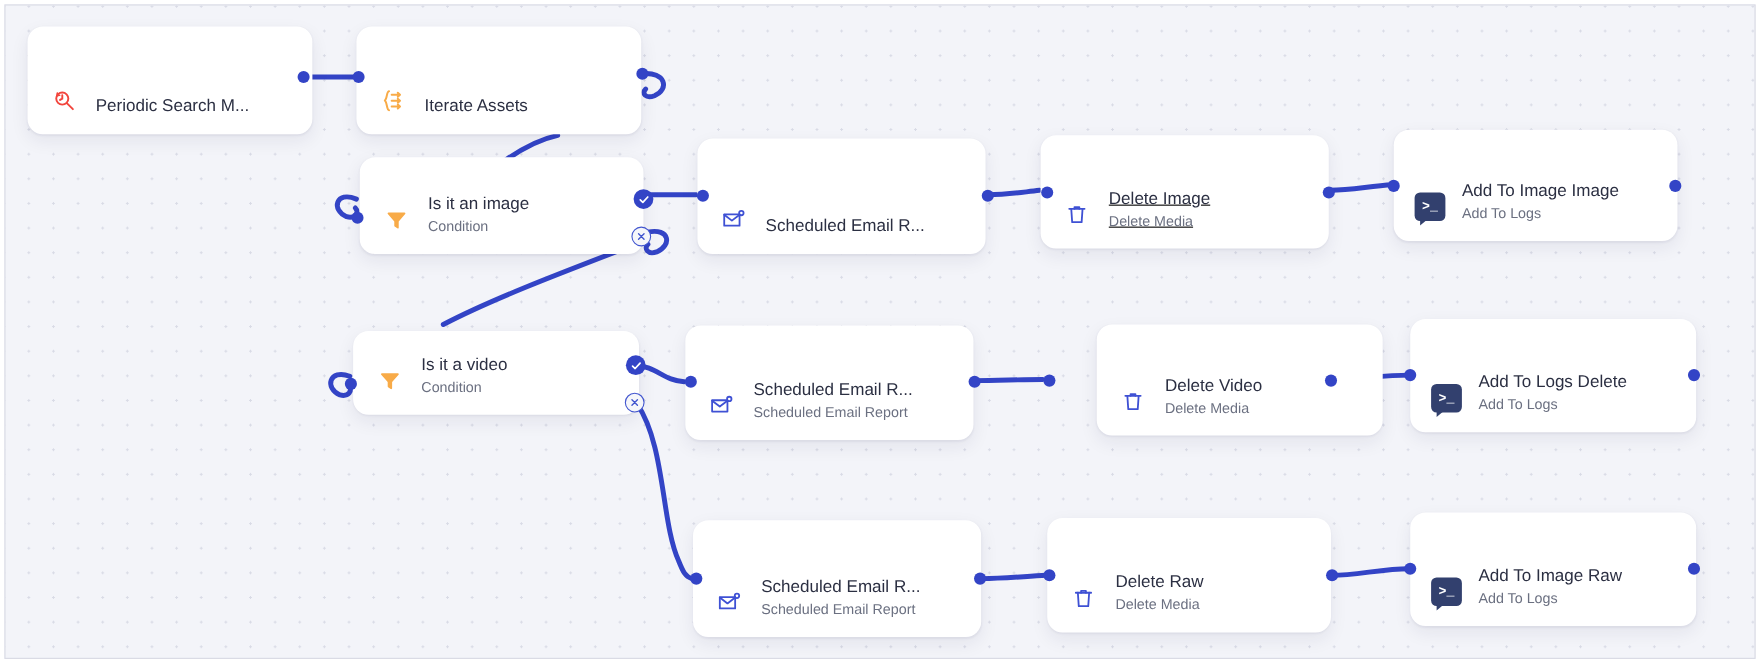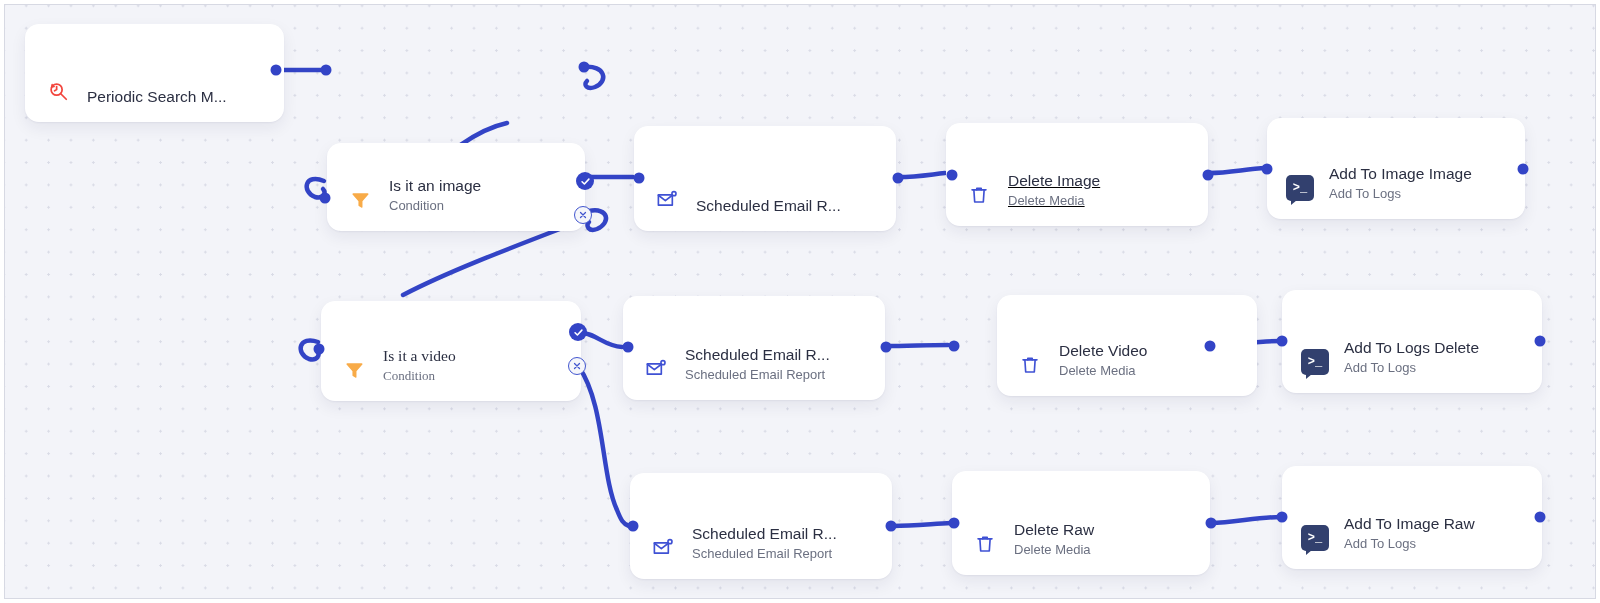--- a/index.html
+++ b/index.html
@@ -188,20 +188,33 @@
           <path d="M10.5 7.2 L10.5 10.5 L8.3 11.8"></path>
           <path d="M5.6 5.0 L5.2 7.6 L7.8 7.2" stroke-width="1.7"></path>
         </svg>
       </span>
       <div class="labels">
         <div class="title">Periodic Search M...</div>
       </div>
     </div>
     <div class="port" style="left:271px; top:65px;"></div>
 
+    <div class="node single" style="left:319px; top:19px; width:259px; height:98px;">
+      <span class="icon-wrap ic-orange">
+        <svg width="23" height="23" viewBox="0 0 24 24" fill="none" stroke="currentColor" stroke-width="1.9" stroke-linecap="round" stroke-linejoin="round">
+          <path d="M8 3 C5.6 3 6.4 10.2 4 11.9 C6.4 13.6 5.6 21 8 21"></path>
+          <path d="M10.5 6.4 H18.2 M16.3 4.5 L18.4 6.4 L16.3 8.3"></path>
+          <path d="M10.5 12 H18.2 M16.3 10.1 L18.4 12 L16.3 13.9"></path>
+          <path d="M10.5 17.6 H18.2 M16.3 15.7 L18.4 17.6 L16.3 19.5"></path>
+        </svg>
+      </span>
+      <div class="labels">
+        <div class="title">Iterate Assets</div>
+      </div>
+    </div>
     <div class="port" style="left:321px; top:65px;"></div>
     <div class="port" style="left:579px; top:62px;"></div>
 
     <div class="node" style="left:322px; top:138px; width:258px; height:88px;">
       <span class="icon-wrap ic-orange">
         <svg width="22" height="22" viewBox="0 0 24 24" fill="currentColor">
           <path d="M3.6 4.6 h16.8 a0.9 0.9 0 0 1 0.7 1.5 l-6.4 7.3 v6.2 a0.9 0.9 0 0 1 -1.4 0.7 l-2.6 -1.8 a0.9 0.9 0 0 1 -0.4 -0.8 v -4.3 l-6.4 -7.3 a0.9 0.9 0 0 1 0.7 -1.5 z"></path>
         </svg>
       </span>
       <div class="labels">
@@ -257,21 +270,21 @@
         <span class="term-badge">&gt;_</span>
       </span>
       <div class="labels">
         <div class="title">Add To Image Image</div>
         <div class="subtitle">Add To Logs</div>
       </div>
     </div>
     <div class="port" style="left:1262px; top:164px;"></div>
     <div class="port" style="left:1518px; top:164px;"></div>
 
-    <div class="node" style="left:316px; top:296px; width:260px; height:100px;font-family:Liberation Serif, serif;">
+    <div class="node" style="left:316px; top:296px; width:260px; height:76px;">
       <span class="icon-wrap ic-orange">
         <svg width="22" height="22" viewBox="0 0 24 24" fill="currentColor">
           <path d="M3.6 4.6 h16.8 a0.9 0.9 0 0 1 0.7 1.5 l-6.4 7.3 v6.2 a0.9 0.9 0 0 1 -1.4 0.7 l-2.6 -1.8 a0.9 0.9 0 0 1 -0.4 -0.8 v -4.3 l-6.4 -7.3 a0.9 0.9 0 0 1 0.7 -1.5 z"></path>
         </svg>
       </span>
       <div class="labels">
         <div class="title">Is it a video</div>
         <div class="subtitle">Condition</div>
       </div>
     </div>

